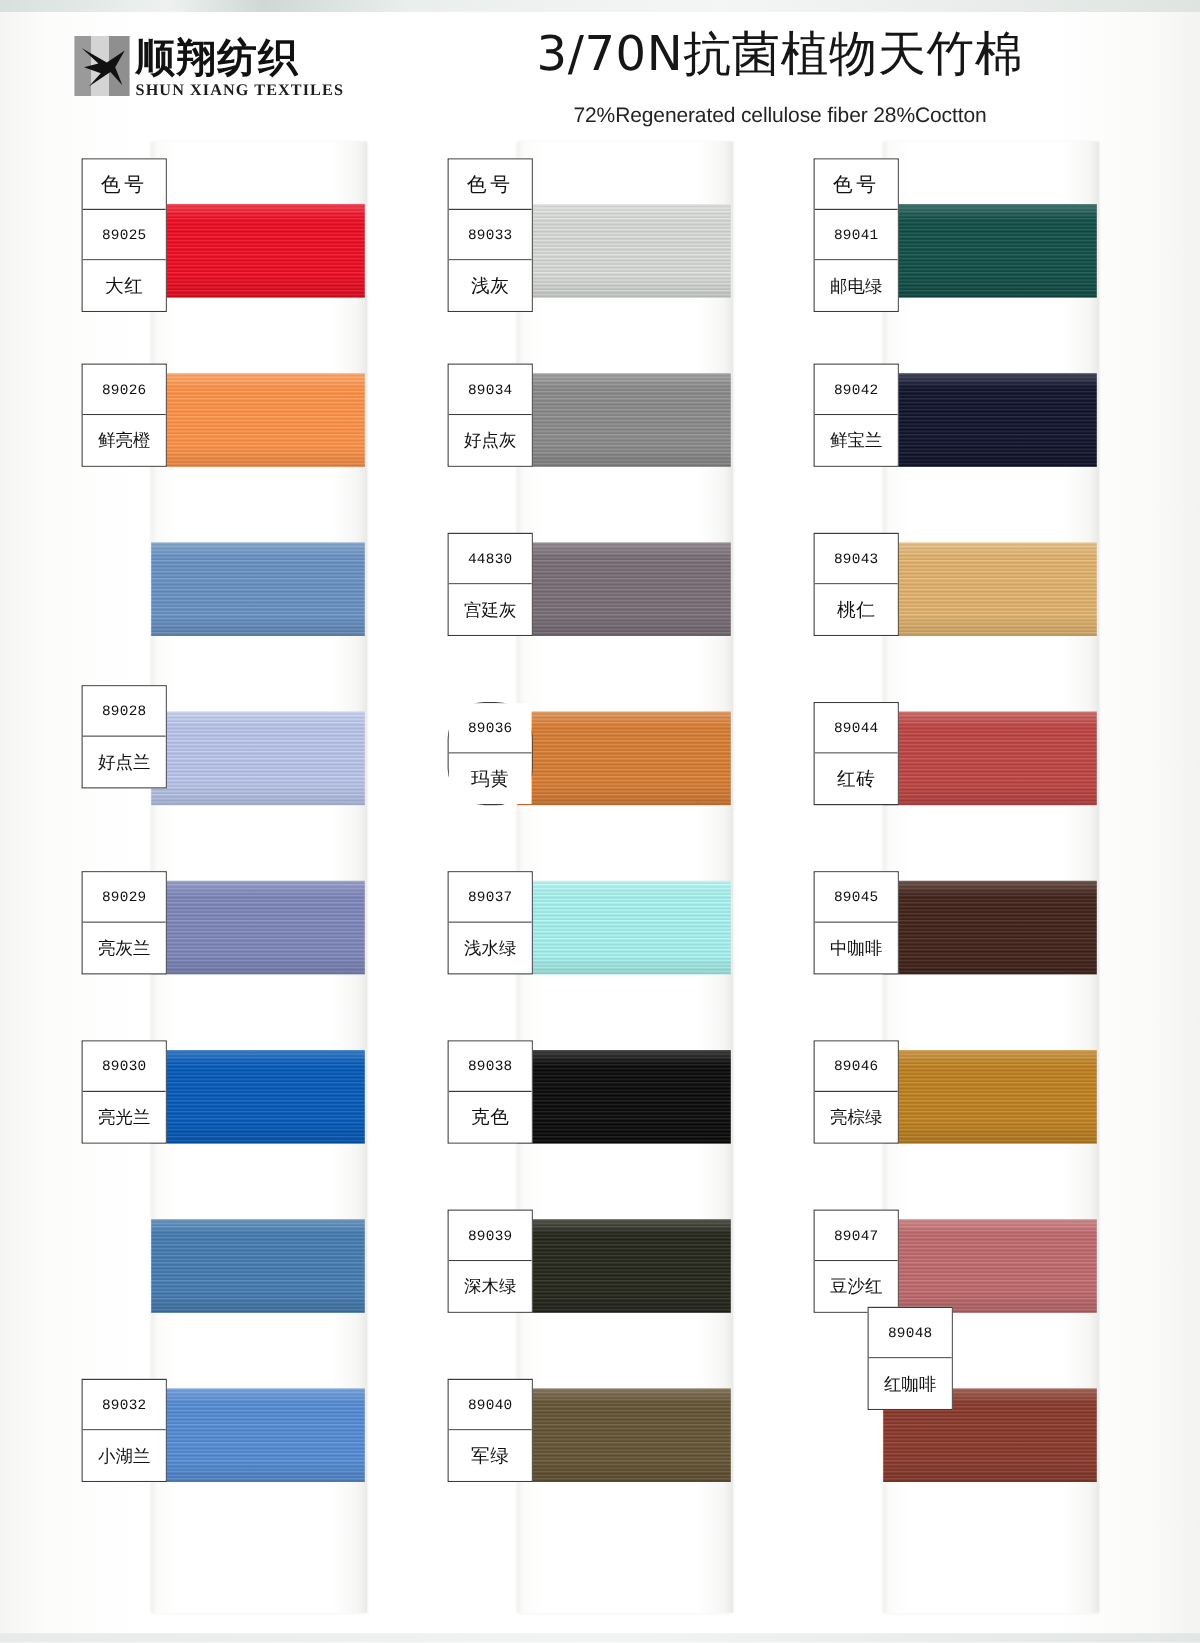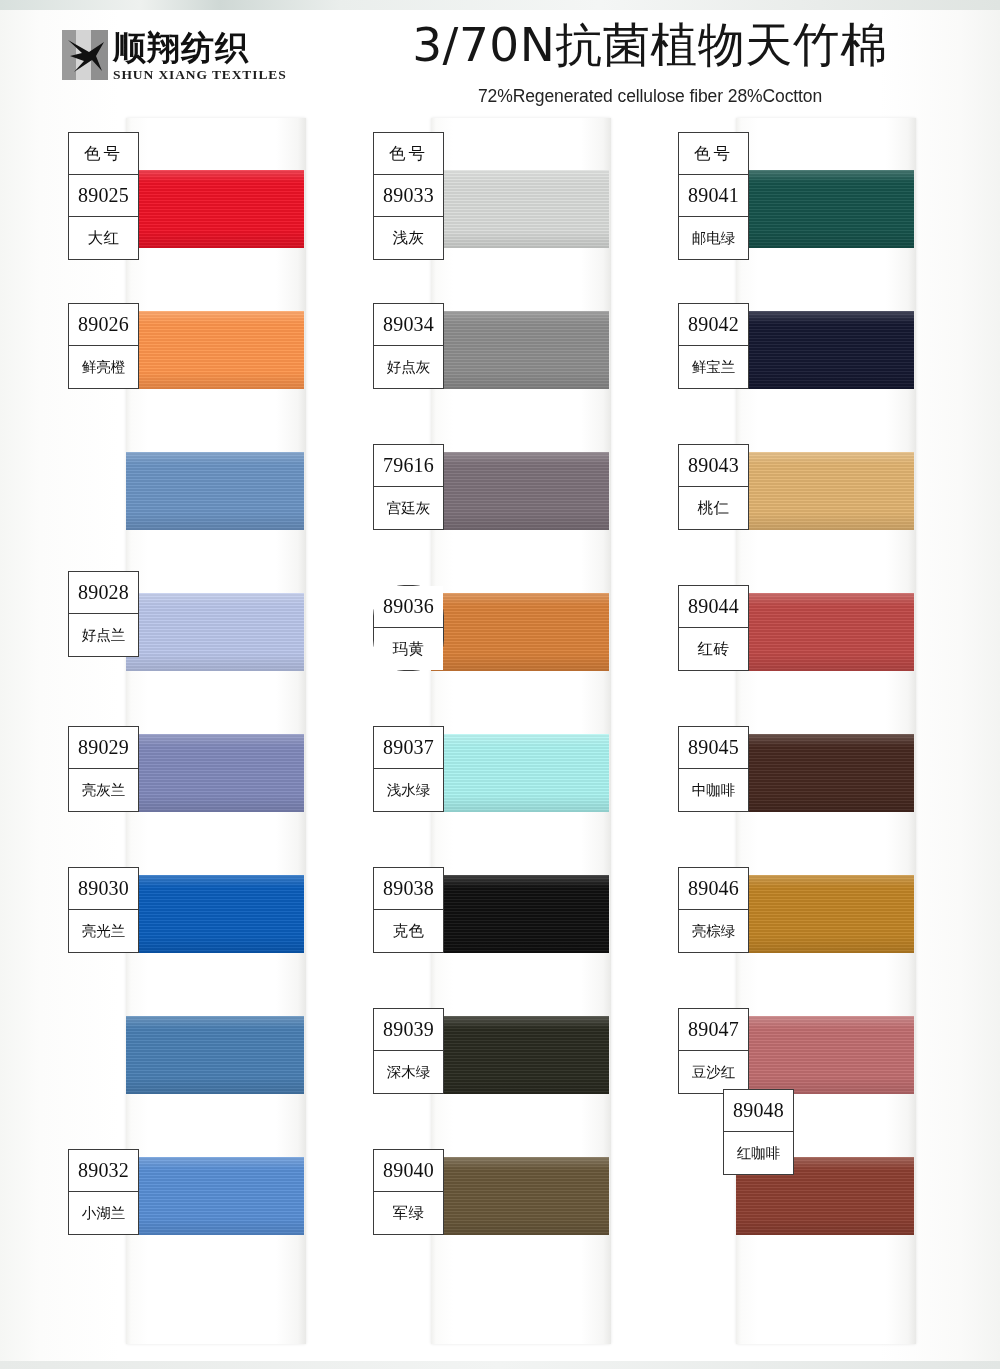--- a/index.html
+++ b/index.html
@@ -66,21 +66,21 @@
     font-size: 13.5px; font-weight: 700; color: #1c1c1c;
     letter-spacing: 0.9px; line-height: 15px;
     margin-top: 1px; white-space: nowrap;
   }
   .title-block {
     position: absolute; left: 360px; top: 8px; width: 580px;
     text-align: center;
   }
   .title-main {
     font-family: "DejaVu Sans", sans-serif;
-    font-size: 47px; font-weight: 400; color: #161616;
+    font-size: 40px; font-weight: 400; color: #161616;
     letter-spacing: 0.5px; line-height: 46px; white-space: nowrap;
   }
   .title-sub {
     font-family: "Liberation Sans", sans-serif;
     font-size: 17.5px; font-weight: 400; color: #232323;
     letter-spacing: -0.1px; line-height: 24px; margin-top: 16px;
     white-space: nowrap;
   }
 
   
@@ -124,22 +124,22 @@
     height: 42px;
     display: flex; align-items: center; justify-content: center;
     font-family: "DejaVu Sans", sans-serif;
     font-size: 16px; color: #101010;
     letter-spacing: 0.5px;
     border-bottom: 1.4px solid #3b3b3b;
     background: #fff;
   }
   .label-cell:last-child { border-bottom: none; }
   .label-cell.code {
-    font-family: Liberation Serif, serif;
-    font-size: 20px; letter-spacing: 0.2px;
+    font-family: Liberation Mono, monospace;
+    font-size: 12px; letter-spacing: 0.2px;
   }
   .label-cell.head {
     font-size: 16.5px; letter-spacing: 3px; font-weight: 400;
   }
   .label-cell.name {
     font-size: 15.5px; letter-spacing: 0.5px;
   }
   .label-cell.name.n3 { font-size: 14.5px; letter-spacing: 0px; }
   #col-1 .label-box { left: -58px; }
   #col-2 .label-box { left: -58px; }
@@ -213,21 +213,21 @@
         <div class="label-cell code">89033</div>
         <div class="label-cell name">浅灰</div>
       </div>
       <div class="swatch" title="89034 好点灰" style="top: 193px; background: repeating-linear-gradient(rgb(157, 157, 157) 0px, rgb(141, 141, 141) 1px, rgb(125, 125, 125) 2px, rgb(141, 141, 141) 3px);"></div>
       <div class="label-box" style="top: 185px;">
         <div class="label-cell code">89034</div>
         <div class="label-cell name n3">好点灰</div>
       </div>
       <div class="swatch" title="89035 宫廷灰" style="top: 334px; background: repeating-linear-gradient(rgb(141, 130, 138) 0px, rgb(125, 114, 122) 1px, rgb(109, 98, 106) 2px, rgb(125, 114, 122) 3px);"></div>
       <div class="label-box" style="top: 326px;">
-        <div class="label-cell code">79616</div>
+        <div class="label-cell code">44830</div>
         <div class="label-cell name n3">宫廷灰</div>
       </div>
       <div class="swatch" title="89036 玛黄" style="top: 475px; background: repeating-linear-gradient(rgb(228, 145, 78) 0px, rgb(212, 129, 62) 1px, rgb(196, 113, 46) 2px, rgb(212, 129, 62) 3px);"></div>
       <div class="label-box" style="top: 467px; border-radius: 31px;">
         <div class="label-cell code">89036</div>
         <div class="label-cell name">玛黄</div>
       </div>
       <div class="swatch" title="89037 浅水绿" style="top: 616px; background: repeating-linear-gradient(rgb(184, 252, 249) 0px, rgb(168, 236, 233) 1px, rgb(152, 220, 217) 2px, rgb(168, 236, 233) 3px);"></div>
       <div class="label-box" style="top: 608px;">
         <div class="label-cell code">89037</div>

